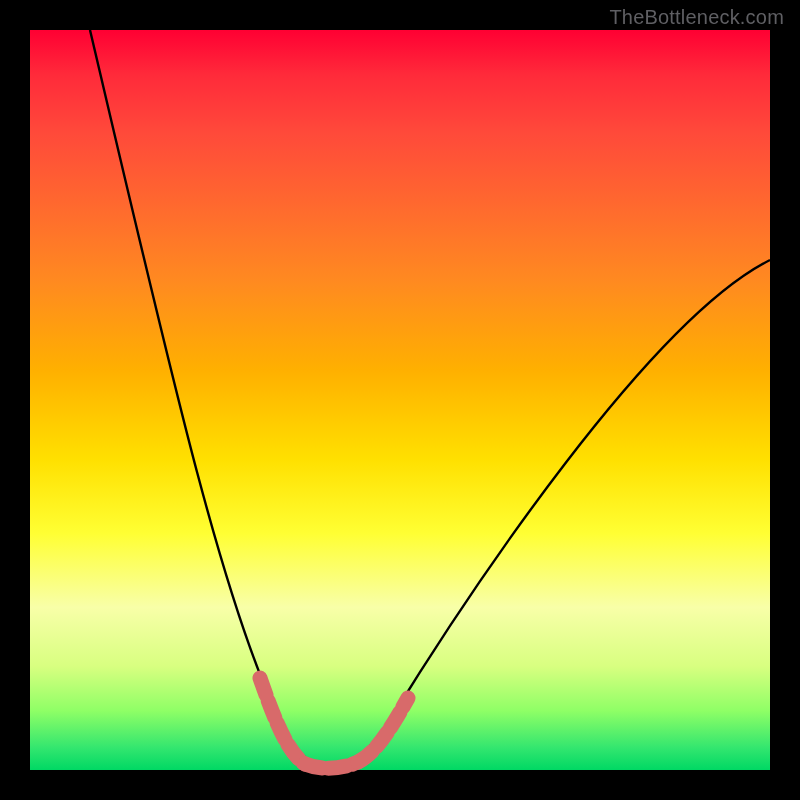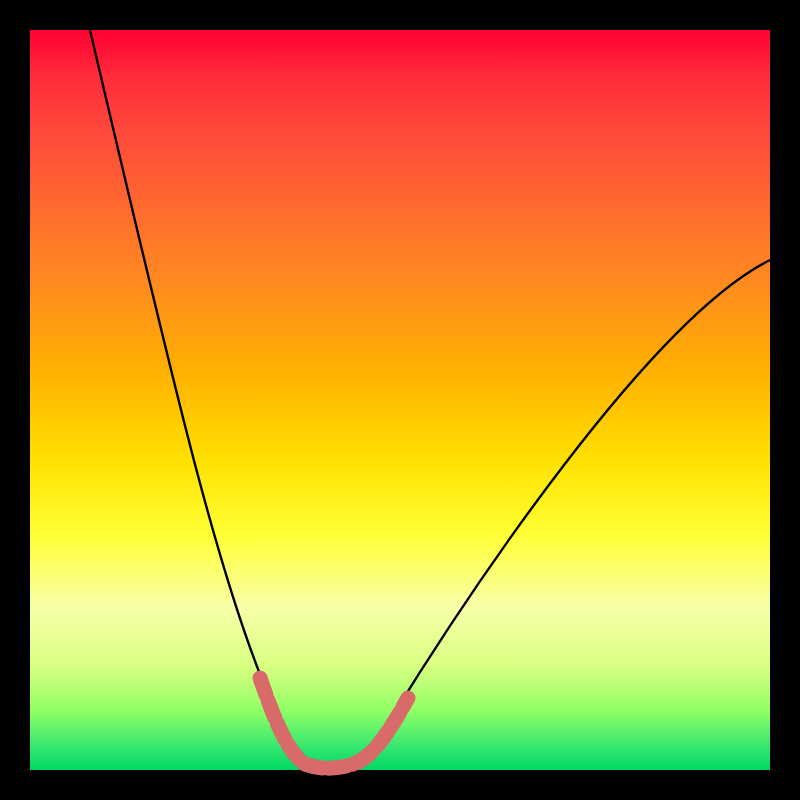--- a/index.html
+++ b/index.html
@@ -69,13 +69,14 @@
   <div class="plot">
     <svg class="curve" viewBox="0 0 740 740">
 
       <path fill="none" stroke="#000" stroke-width="2.4" d="M 60 0 C 140 340, 190 560, 245 680 C 265 722, 280 738, 300 738 C 320 738, 335 726, 360 690 C 440 560, 620 290, 740 230"></path>
 
       <path fill="none" stroke="#d86a6a" stroke-width="15" stroke-linecap="round" stroke-dasharray="18 6" d="M 230 648 C 248 700, 260 724, 275 734"></path>
       <path fill="none" stroke="#d86a6a" stroke-width="15" stroke-linecap="round" stroke-dasharray="18 6" d="M 275 734 C 290 740, 310 740, 328 732"></path>
       <path fill="none" stroke="#d86a6a" stroke-width="15" stroke-linecap="round" stroke-dasharray="18 6" d="M 328 732 C 344 724, 358 704, 378 668"></path>
     </svg>
   </div>
+  <div class="watermark">TheBottleneck.com</div>
 </div>
 
 </body></html>

